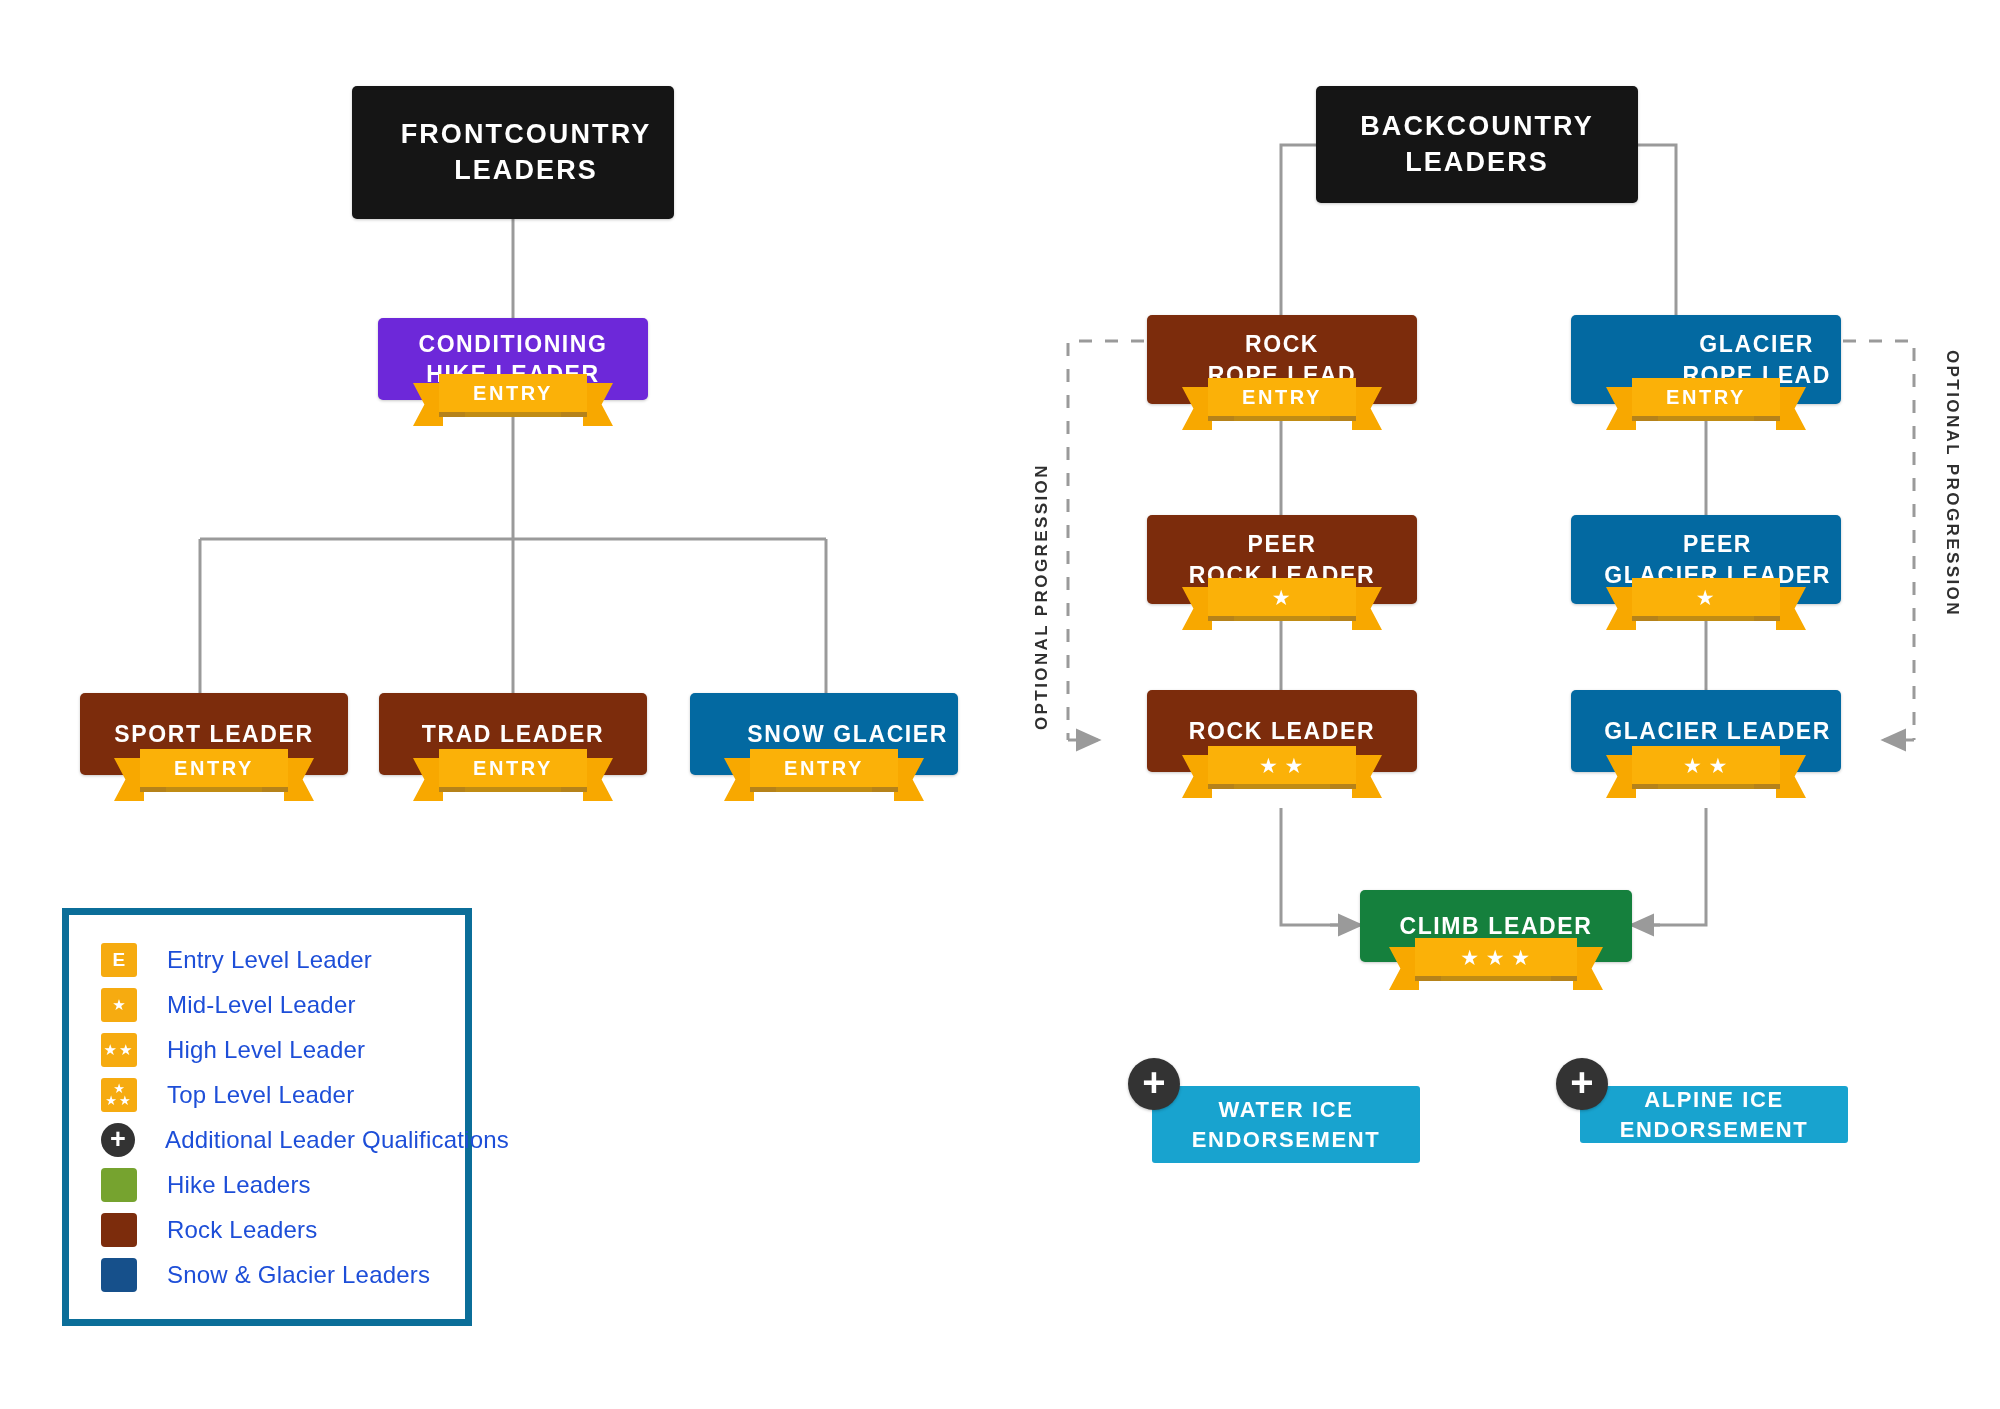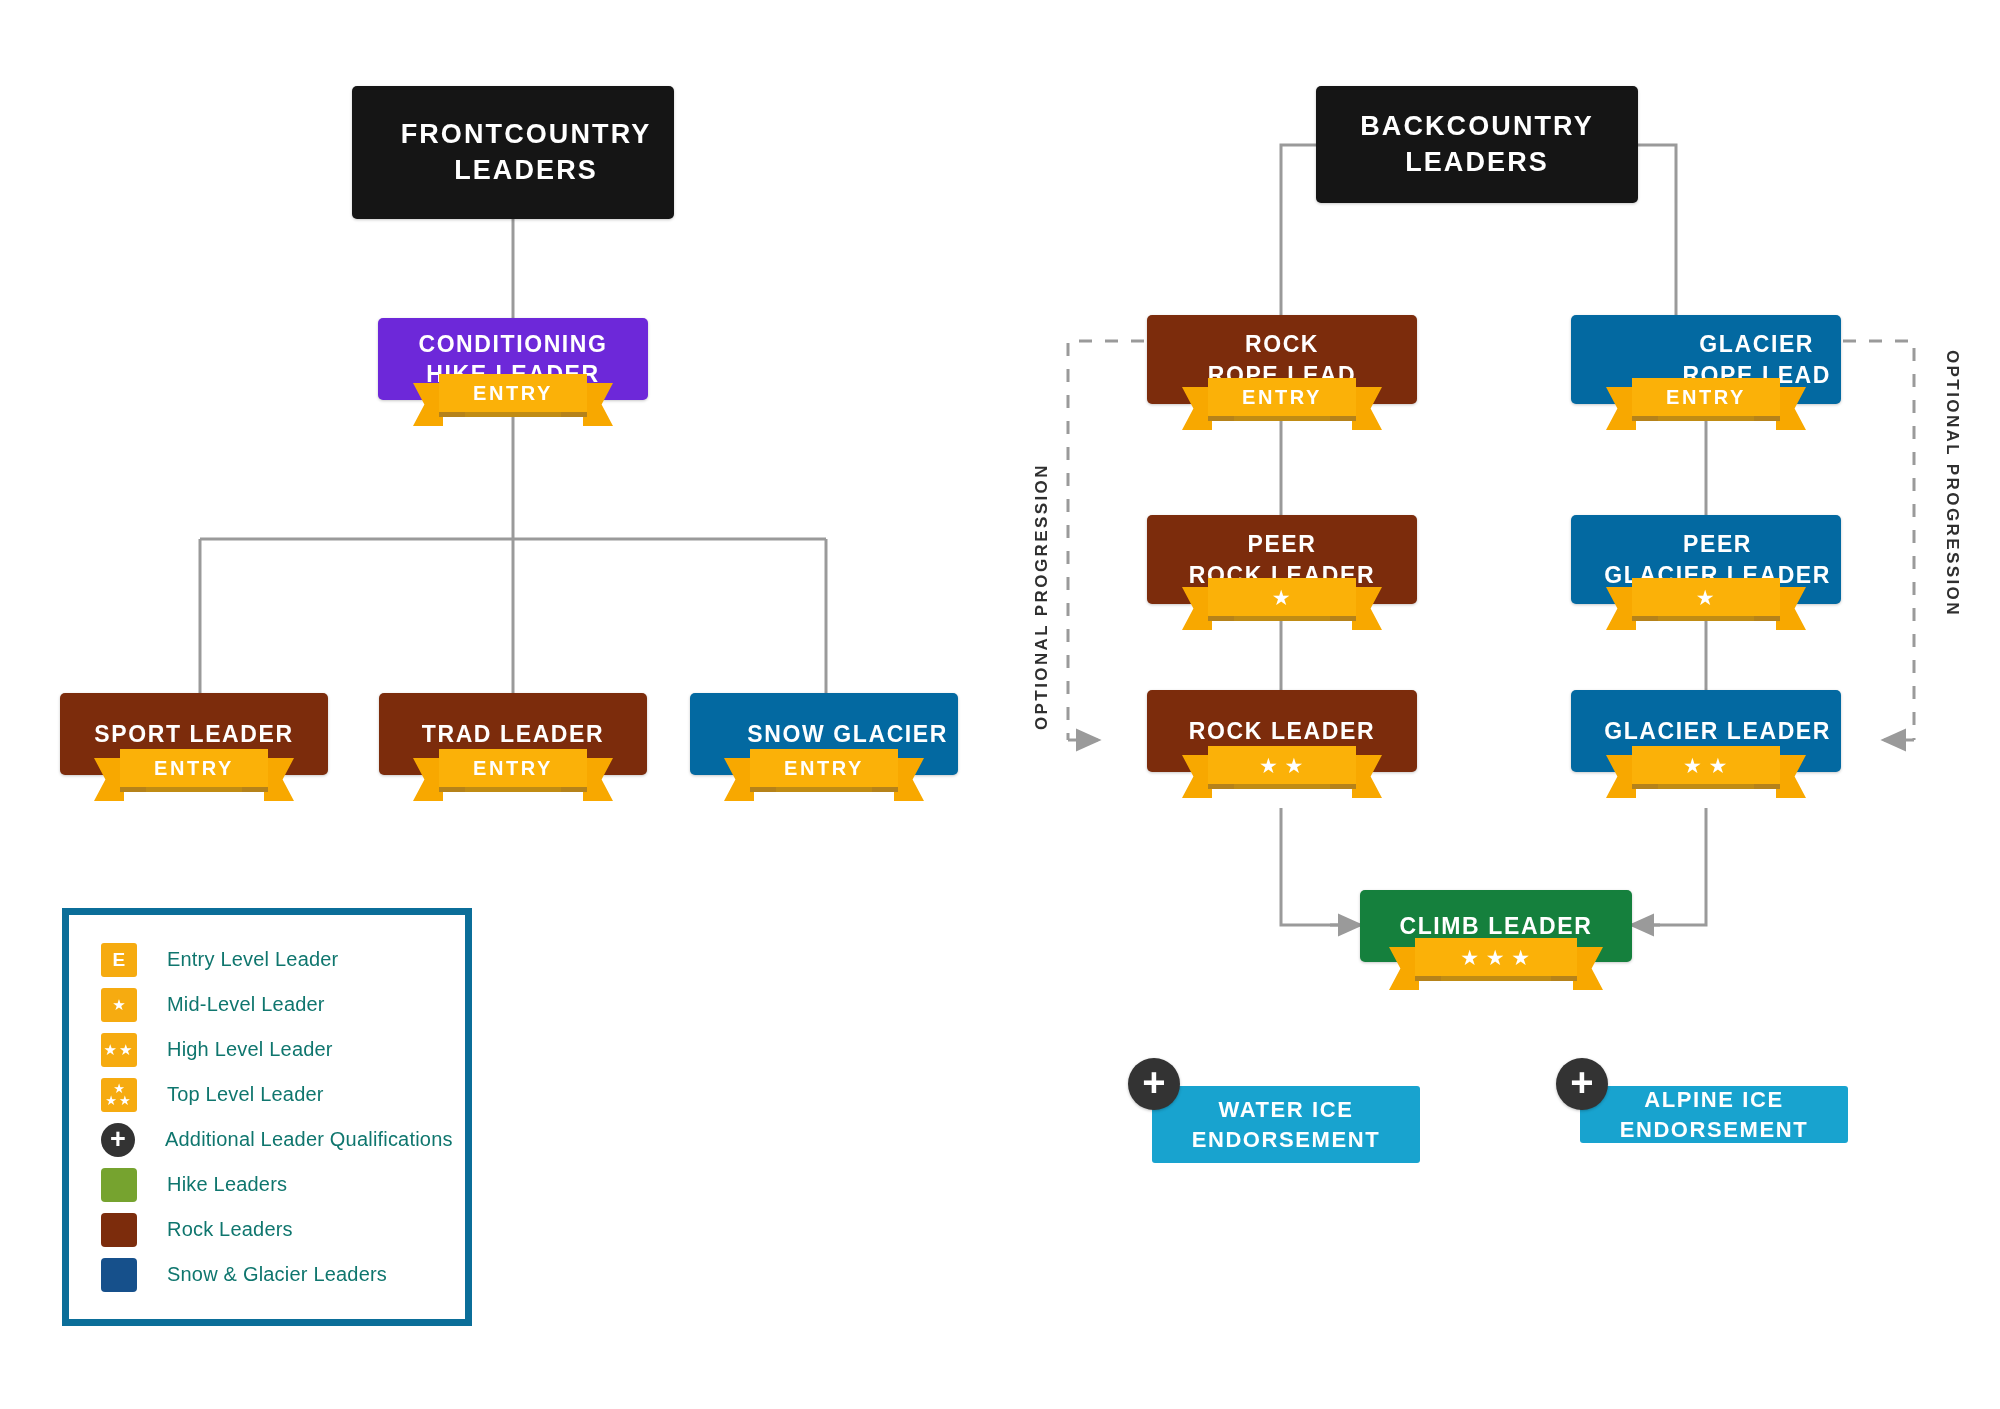--- a/index.html
+++ b/index.html
@@ -90,21 +90,21 @@
   .lg-chip.sq{border-radius:4px;}
   .lg-chip.green{background:#76a32f;}
   .lg-chip.brown{background:#7c2c0c;}
   .lg-chip.blue{background:#16508b;}
   .lg-chip.dark{background:#333333;border-radius:50%;width:34px;height:34px;font-size:27px;font-weight:bold;}
   .lg-chip .e{font-size:19px;font-weight:bold;letter-spacing:.5px;}
   .lg-chip .s1{font-size:15px;}
   .lg-chip .s2{font-size:15px;letter-spacing:2px;}
   .lg-chip .s3{display:flex;flex-direction:column;align-items:center;line-height:.85;font-size:13px;}
   .lg-chip .s3 .bot{letter-spacing:2px;}
-  .lg-txt{font-size:20px;color:#0f766e;letter-spacing:.2px;white-space:nowrap;}
+  .lg-txt{font-size:24px;color:#1d4ed8;letter-spacing:.2px;white-space:nowrap;}
 </style>
 </head>
 <body>
 
 <div id="canvas">
 
   <svg id="wires" viewBox="0 0 2000 1409">
     <defs>
       <marker id="arw" markerWidth="9" markerHeight="9" refX="7.4" refY="4.5" orient="auto">
         <path d="M0,0.6 L8.6,4.5 L0,8.4 Z" fill="#9a9a9a"></path>
@@ -172,21 +172,21 @@
       <div class="tailR"></div>
       <div class="underline"></div>
       <div class="foldL"></div>
       <div class="foldR"></div>
       <div class="band">
         <span class="txt">ENTRY</span>
       </div>
     </div>
   </div>
 
-  <div class="node brown" style="left:60px;top:693px;width:268px;height:82px;font-size:23px;">
+  <div class="node brown" style="left:80px;top:693px;width:268px;height:82px;font-size:23px;">
     <span class="lbl">SPORT LEADER</span>
     <div class="ribbon" style="top:56px;">
       <div class="tailL"></div>
       <div class="tailR"></div>
       <div class="underline"></div>
       <div class="foldL"></div>
       <div class="foldR"></div>
       <div class="band">
         <span class="txt">ENTRY</span>
       </div>

